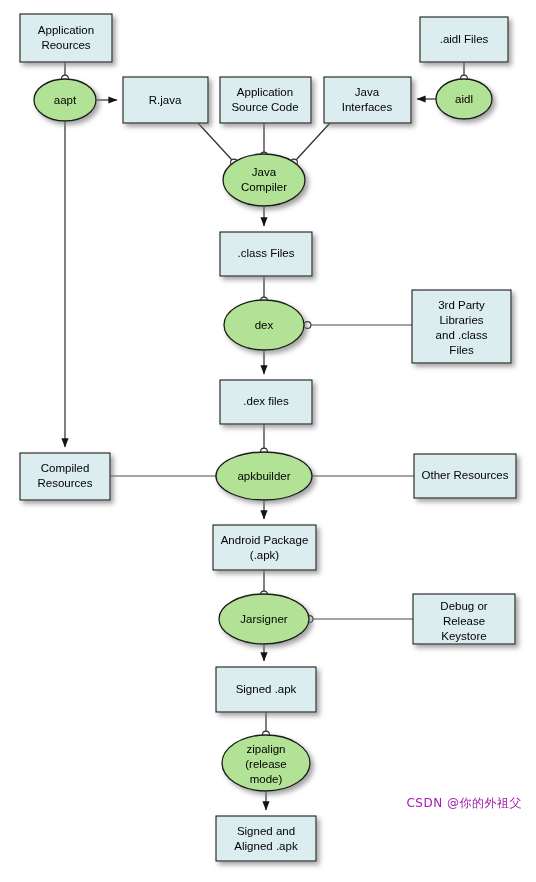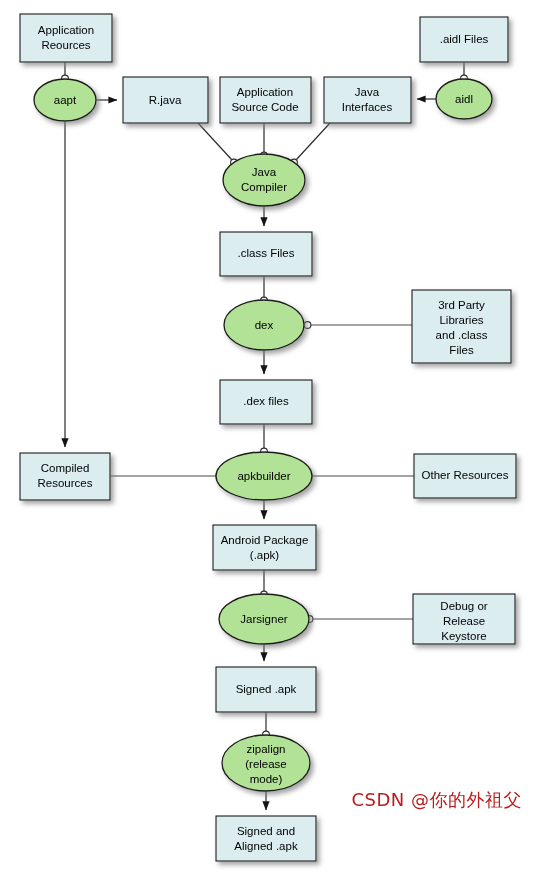--- a/index.html
+++ b/index.html
@@ -58,22 +58,22 @@
   .port-dot {
     fill: #ffffff;
     stroke: #2b2b2b;
     stroke-width: 1.1;
   }
   .watermark-text {
     position: absolute;
     right: 14px;
     bottom: 14px;
     font-family: "DejaVu Sans", "Liberation Sans", sans-serif;
-    font-size: 18px;
-    color: #b91c1c;
+    font-size: 12px;
+    color: #a21caf;
     letter-spacing: 0.5px;
     white-space: nowrap;
     user-select: none;
   }
 </style>
 </head>
 <body>
 
 <div id="diagram-root">
 

